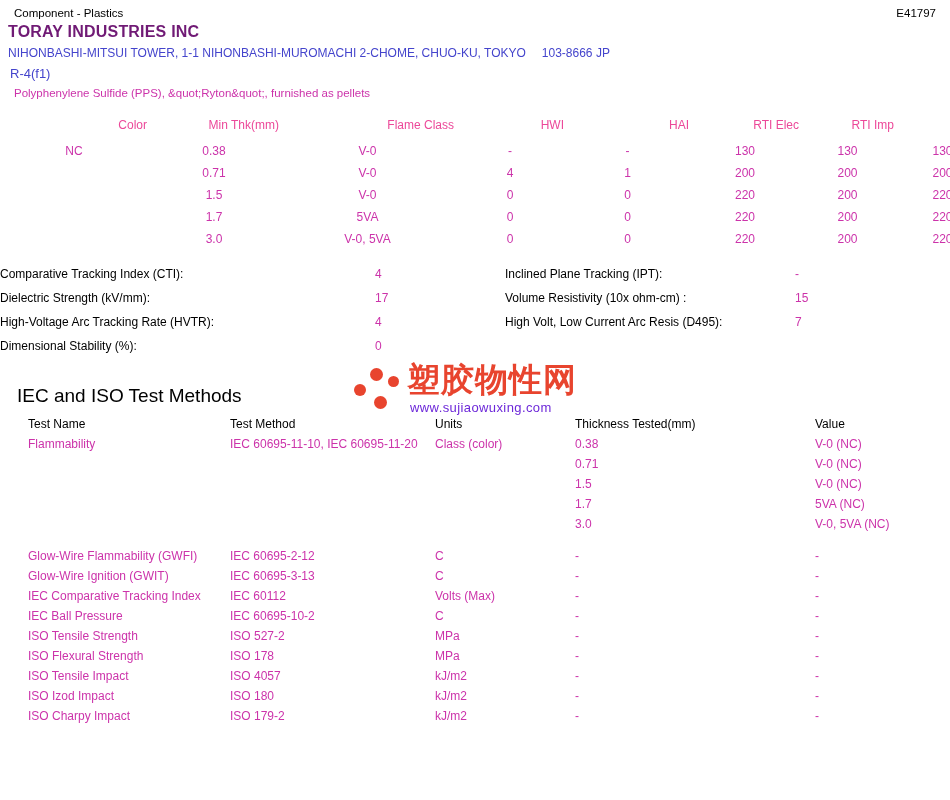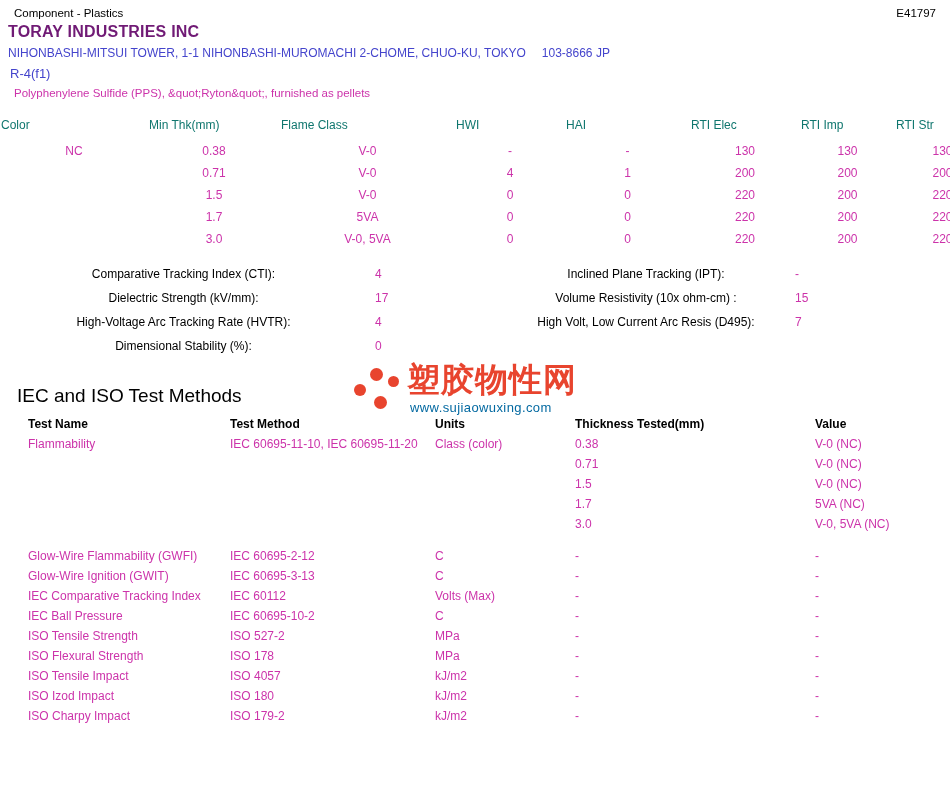--- a/index.html
+++ b/index.html
@@ -64,23 +64,23 @@
 
   
   .ratings {
     margin-top: 18px;
     width: 950px;
     border-collapse: collapse;
     table-layout: fixed;
   }
   .ratings th {
     font-weight: normal;
-    color: #0f766e;
-    font-size: 12px;
-    text-align: left;
+    color: #ec4899;
+    font-size: 12px;
+    text-align: right;
     padding-bottom: 8px;
   }
   .ratings td {
     color: #cc33aa;
     font-size: 12px;
     text-align: center;
     padding: 2px 0;
     height: 18px;
   }
   .ratings col.c-color { width: 148px; }
@@ -93,21 +93,21 @@
   .ratings col.c-str { width: 95px; }
 
   
   .props {
     margin-top: 12px;
     width: 950px;
     table-layout: fixed;
     border-collapse: collapse;
   }
   .props td { padding: 2px 0; height: 20px; font-size: 12px; }
-  .props .lbl { text-align: center; color: #000; padding-right: 8px; }
+  .props .lbl { text-align: left; color: #000; padding-right: 8px; }
   .props .val { text-align: left; color: #cc33aa; }
   .props col.l1 { width: 375px; }
   .props col.v1 { width: 130px; }
   .props col.l2 { width: 290px; }
   .props col.v2 { width: 155px; }
 
   
   .watermark {
     position: absolute;
     left: 352px;
@@ -133,21 +133,21 @@
     font-weight: bold;
     color: #e8442e;
     letter-spacing: 1px;
     font-family: "DejaVu Sans", sans-serif;
     white-space: nowrap;
   }
   .wm-url {
     position: absolute;
     left: 58px; top: 42px;
     font-size: 13px;
-    color: #0369a1;
+    color: #6d28d9;
     letter-spacing: .4px;
     white-space: nowrap;
   }
 
   
   .section-title {
     margin-top: 27px;
     padding-left: 17px;
     font-size: 19px;
     color: #000;
@@ -159,21 +159,21 @@
     width: 950px;
     border-collapse: collapse;
     table-layout: fixed;
   }
   .tests col.t-name { width: 230px; }
   .tests col.t-method { width: 205px; }
   .tests col.t-units { width: 140px; }
   .tests col.t-thk { width: 240px; }
   .tests col.t-value { width: 135px; }
   .tests th {
-    font-weight: bold;
+    font-weight: normal;
     text-align: left;
     color: #000;
     font-size: 12px;
     padding: 0 0 6px 0;
   }
   .tests th.first { padding-left: 28px; }
   .tests td {
     color: #cc33aa;
     font-size: 12px;
     text-align: left;

